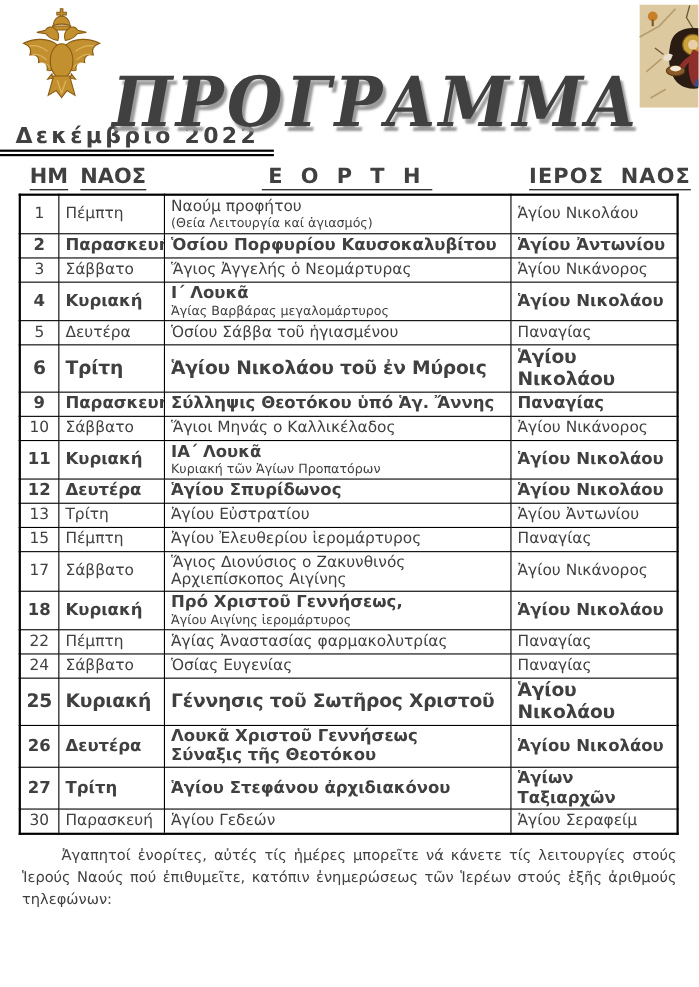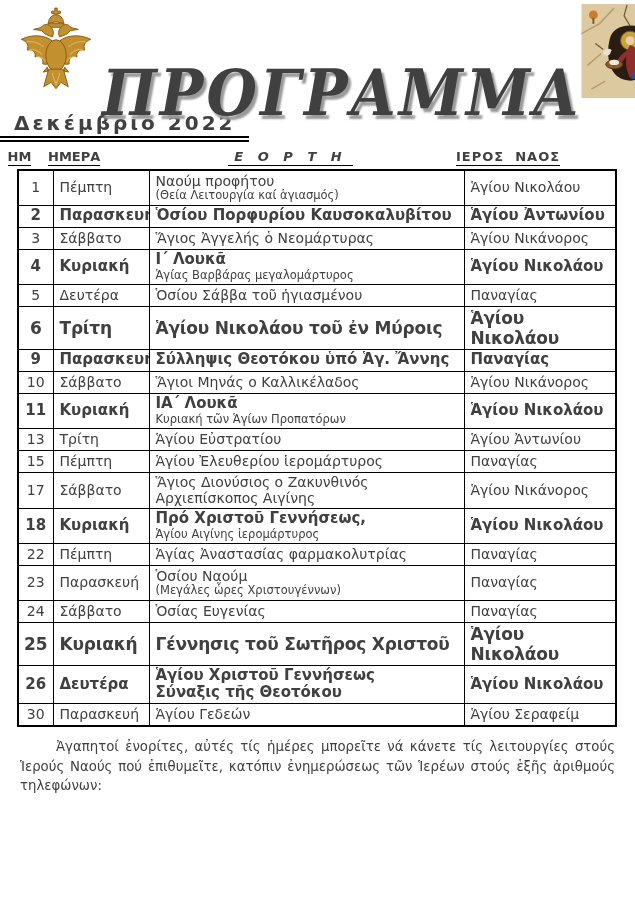--- a/index.html
+++ b/index.html
@@ -26,26 +26,26 @@
   }
   .month-row { text-align:left; margin-top:7px; height:32px; }
   .month {
     display:inline-block; font-weight:bold; font-size:20px; letter-spacing:3px;
     border-bottom:6px double #000; padding:0 14px 1px; white-space:pre;
   }
 
   
   .col-headers {
     display:grid; grid-template-columns:35px 96px 315px 152px;
-    margin:6px 0 3px 2px; font-weight:bold; font-size:13px;
+    margin:6px 0 3px 27px; font-weight:bold; font-size:19px;
   }
   .col-headers .u { border-bottom:1.6px solid #000; padding-bottom:1px; white-space:pre; }
   .ch-hm  { justify-self:center; }
   .ch-day { justify-self:start; margin-left:11px; }
-  .ch-feast { justify-self:center; letter-spacing:5px; padding:0 6px;font-style:italic; }
+  .ch-feast { justify-self:center; letter-spacing:5px; padding:0 6px; }
   .ch-church { justify-self:start; margin-left:8px; letter-spacing:1px; }
 
   
   table.schedule {
     border-collapse:collapse; margin-left:17px; width:598px;
     table-layout:fixed; border:2px solid #000;
   }
   .schedule td {
     border:1.5px solid #000; padding:1px 6px; vertical-align:middle;
     font-size:14px; line-height:1.18; overflow:hidden;
@@ -124,21 +124,21 @@
     </div>
   </header>
 
 
   <div class="month-row">
     <span class="month">Δεκέμβριο 2022</span>
   </div>
 
   <div class="col-headers">
     <span class="u ch-hm">ΗΜ</span>
-    <span class="u ch-day">ΗΜΕΡΑ</span>
+    <span class="u ch-day">ΝΑΟΣ</span>
     <span class="u ch-feast">Ε Ο Ρ Τ Η</span>
     <span class="u ch-church">ΙΕΡΟΣ  ΝΑΟΣ</span>
   </div>
 
   <table class="schedule">
     <colgroup>
         <col style="width:35px">
         <col style="width:96px">
         <col style="width:315px">
         <col style="width:152px">
@@ -218,20 +218,29 @@
   </tr>
         <tr class="bold has-sub">
     <td class="c-num">11</td>
     <td class="c-day">Κυριακή</td>
     <td class="c-feast">
       <div class="feast-main">ΙΑ΄ Λουκᾶ</div>
       <div class="feast-sub small">Κυριακή τῶν Ἁγίων Προπατόρων</div>
     </td>
     <td class="c-church">Ἁγίου Νικολάου</td>
   </tr>
+        <tr class="bold">
+    <td class="c-num">12</td>
+    <td class="c-day">Δευτέρα</td>
+    <td class="c-feast">
+      <div class="feast-main">Ἁγίου Σπυρίδωνος</div>
+
+    </td>
+    <td class="c-church">Ἁγίου Νικολάου</td>
+  </tr>
         <tr>
     <td class="c-num">13</td>
     <td class="c-day">Τρίτη</td>
     <td class="c-feast">
       <div class="feast-main">Ἁγίου Εὐστρατίου</div>
 
     </td>
     <td class="c-church">Ἁγίου Ἀντωνίου</td>
   </tr>
         <tr>
@@ -263,29 +272,20 @@
   </tr>
         <tr>
     <td class="c-num">22</td>
     <td class="c-day">Πέμπτη</td>
     <td class="c-feast">
       <div class="feast-main">Ἁγίας Ἀναστασίας φαρμακολυτρίας</div>
 
     </td>
     <td class="c-church">Παναγίας</td>
   </tr>
-        <tr class="has-sub">
-    <td class="c-num">23</td>
-    <td class="c-day">Παρασκευή</td>
-    <td class="c-feast">
-      <div class="feast-main">Ὁσίου Ναούμ</div>
-      <div class="feast-sub small">(Μεγάλες ὧρες Χριστουγέννων)</div>
-    </td>
-    <td class="c-church">Παναγίας</td>
-  </tr>
         <tr>
     <td class="c-num">24</td>
     <td class="c-day">Σάββατο</td>
     <td class="c-feast">
       <div class="feast-main">Ὁσίας Ευγενίας</div>
 
     </td>
     <td class="c-church">Παναγίας</td>
   </tr>
         <tr class="bold large">
@@ -294,24 +294,33 @@
     <td class="c-feast">
       <div class="feast-main">Γέννησις τοῦ  Σωτῆρος Χριστοῦ</div>
 
     </td>
     <td class="c-church">Ἁγίου Νικολάου</td>
   </tr>
         <tr class="bold has-sub">
     <td class="c-num">26</td>
     <td class="c-day">Δευτέρα</td>
     <td class="c-feast">
-      <div class="feast-main">Ἁγίου Χριστοῦ Γεννήσεως</div>
+      <div class="feast-main">Λουκᾶ Χριστοῦ Γεννήσεως</div>
       <div class="feast-sub same">Σύναξις τῆς Θεοτόκου</div>
     </td>
     <td class="c-church">Ἁγίου Νικολάου</td>
+  </tr>
+        <tr class="bold">
+    <td class="c-num">27</td>
+    <td class="c-day">Τρίτη</td>
+    <td class="c-feast">
+      <div class="feast-main">Ἁγίου Στεφάνου ἀρχιδιακόνου</div>
+
+    </td>
+    <td class="c-church">Ἁγίων Ταξιαρχῶν</td>
   </tr>
         <tr>
     <td class="c-num">30</td>
     <td class="c-day">Παρασκευή</td>
     <td class="c-feast">
       <div class="feast-main">Ἁγίου Γεδεών</div>
 
     </td>
     <td class="c-church">Ἁγίου Σεραφείμ</td>
   </tr>

